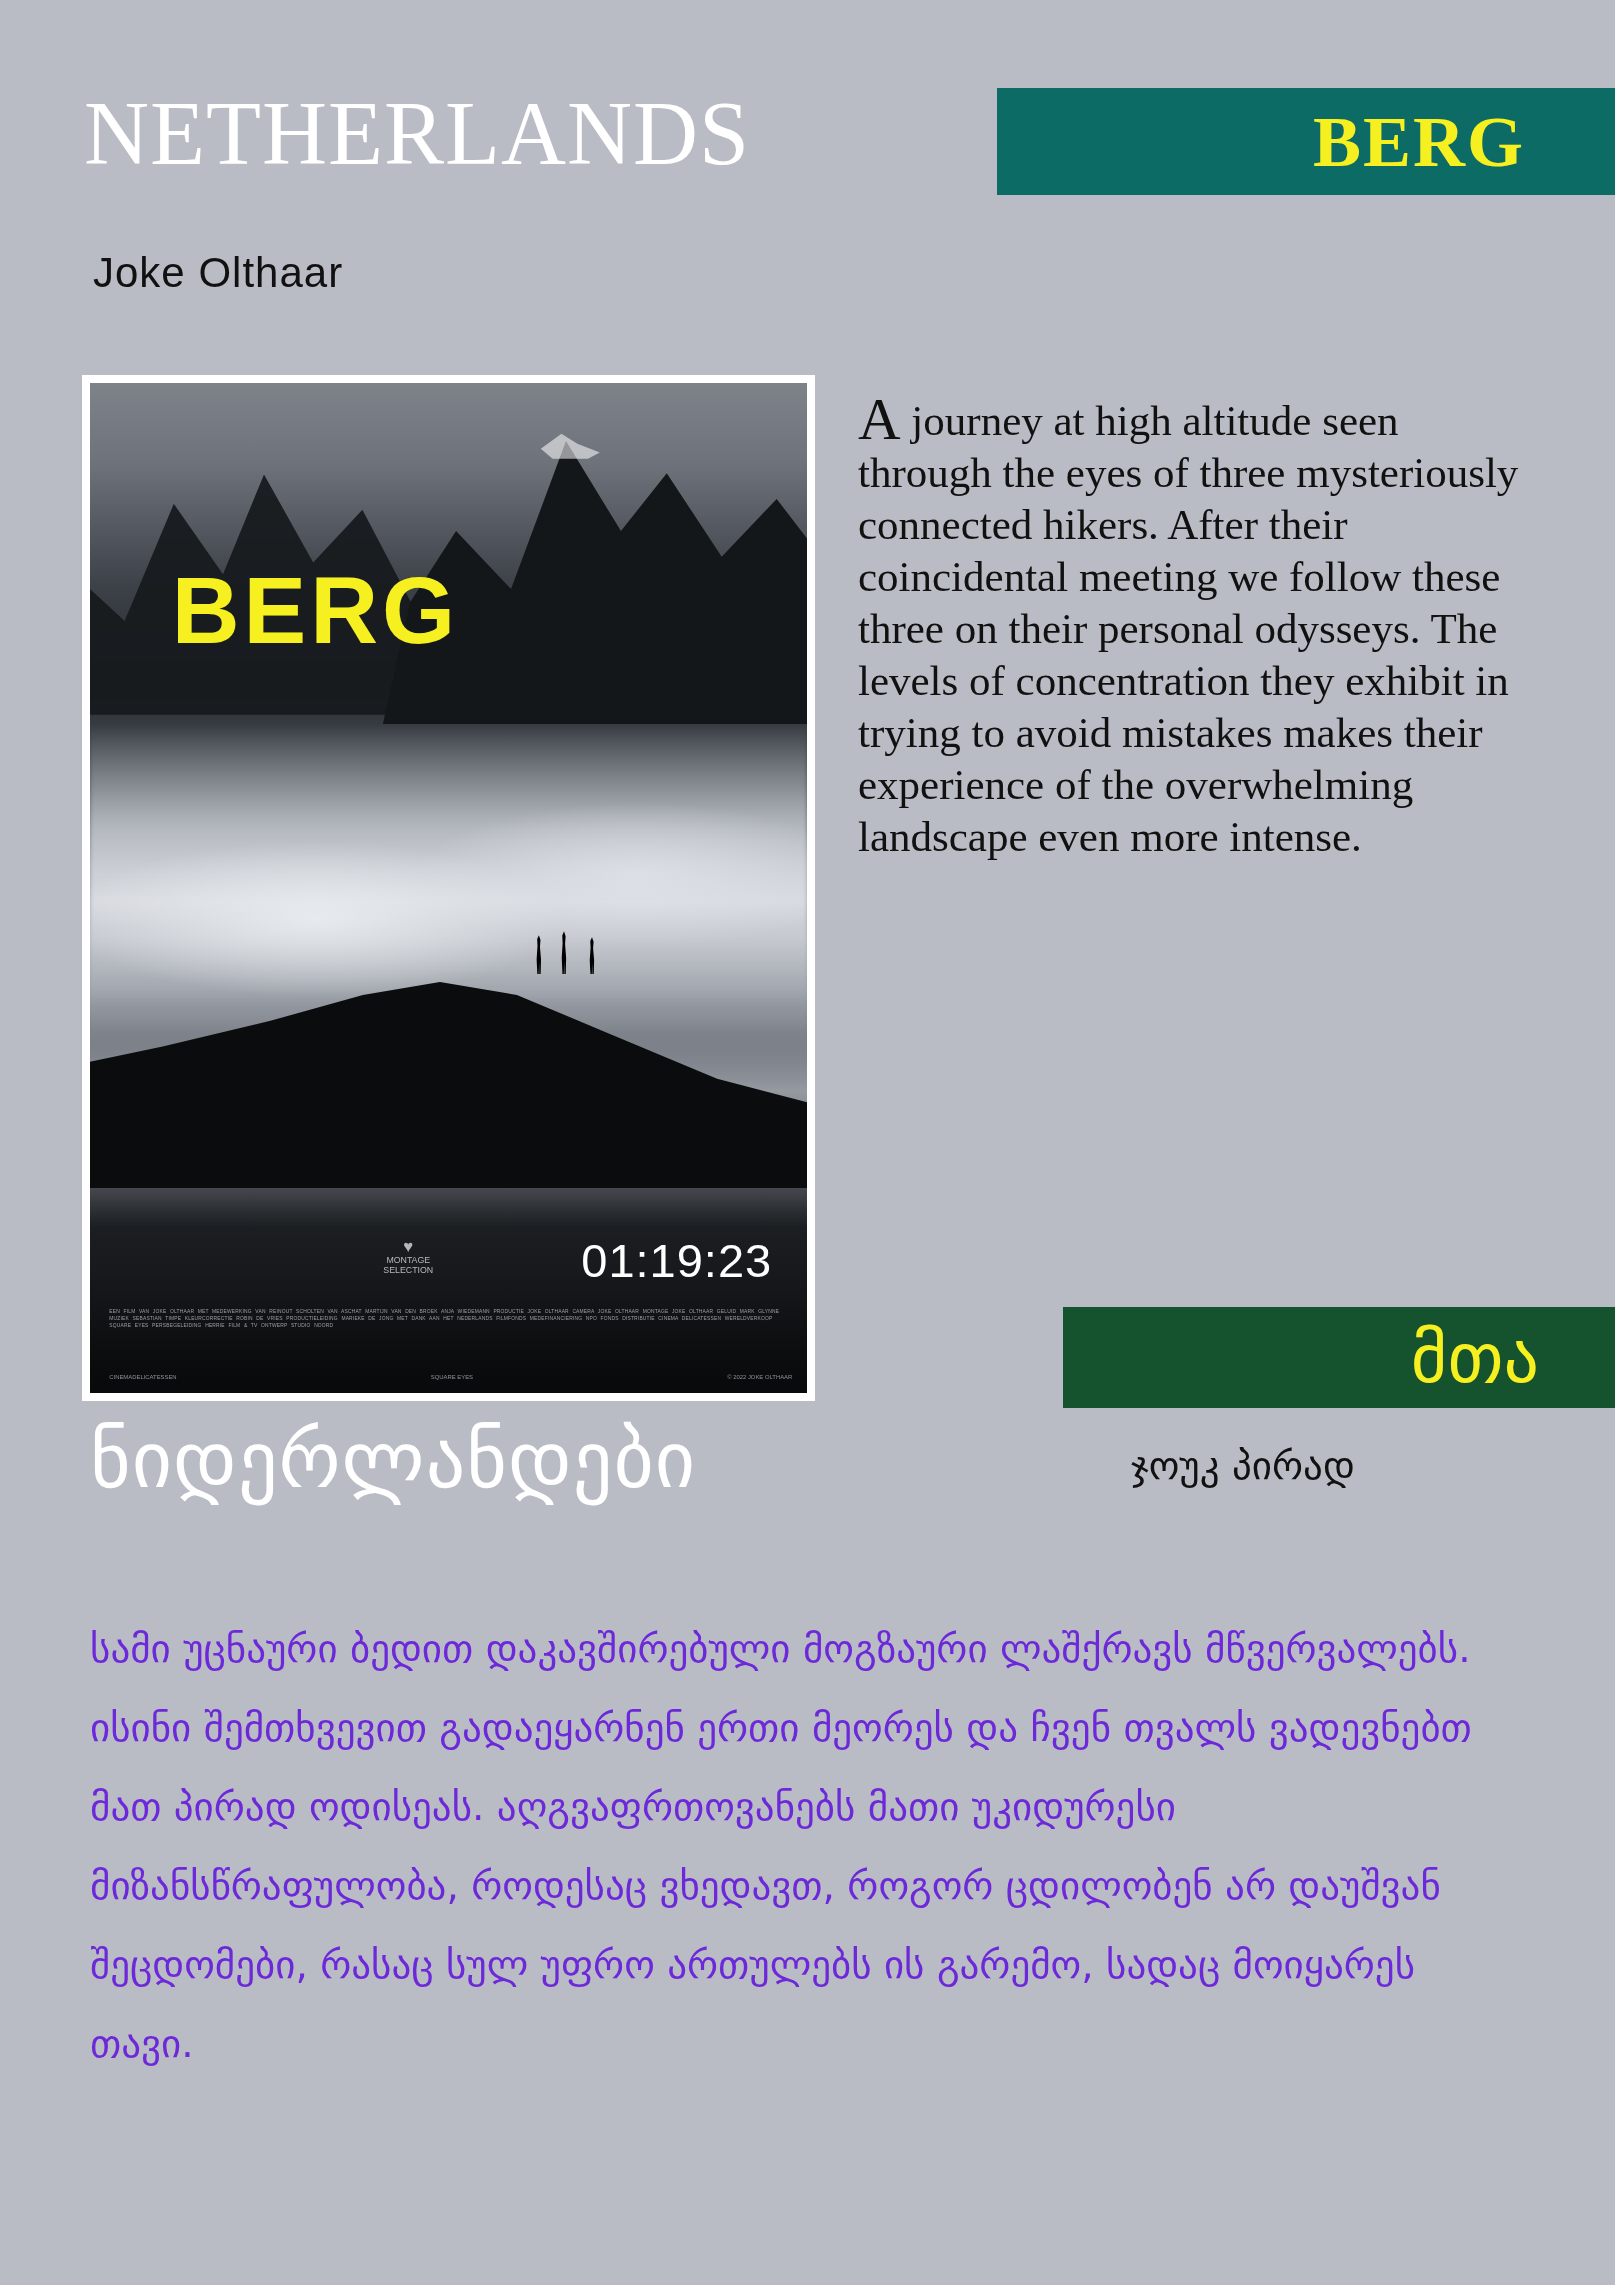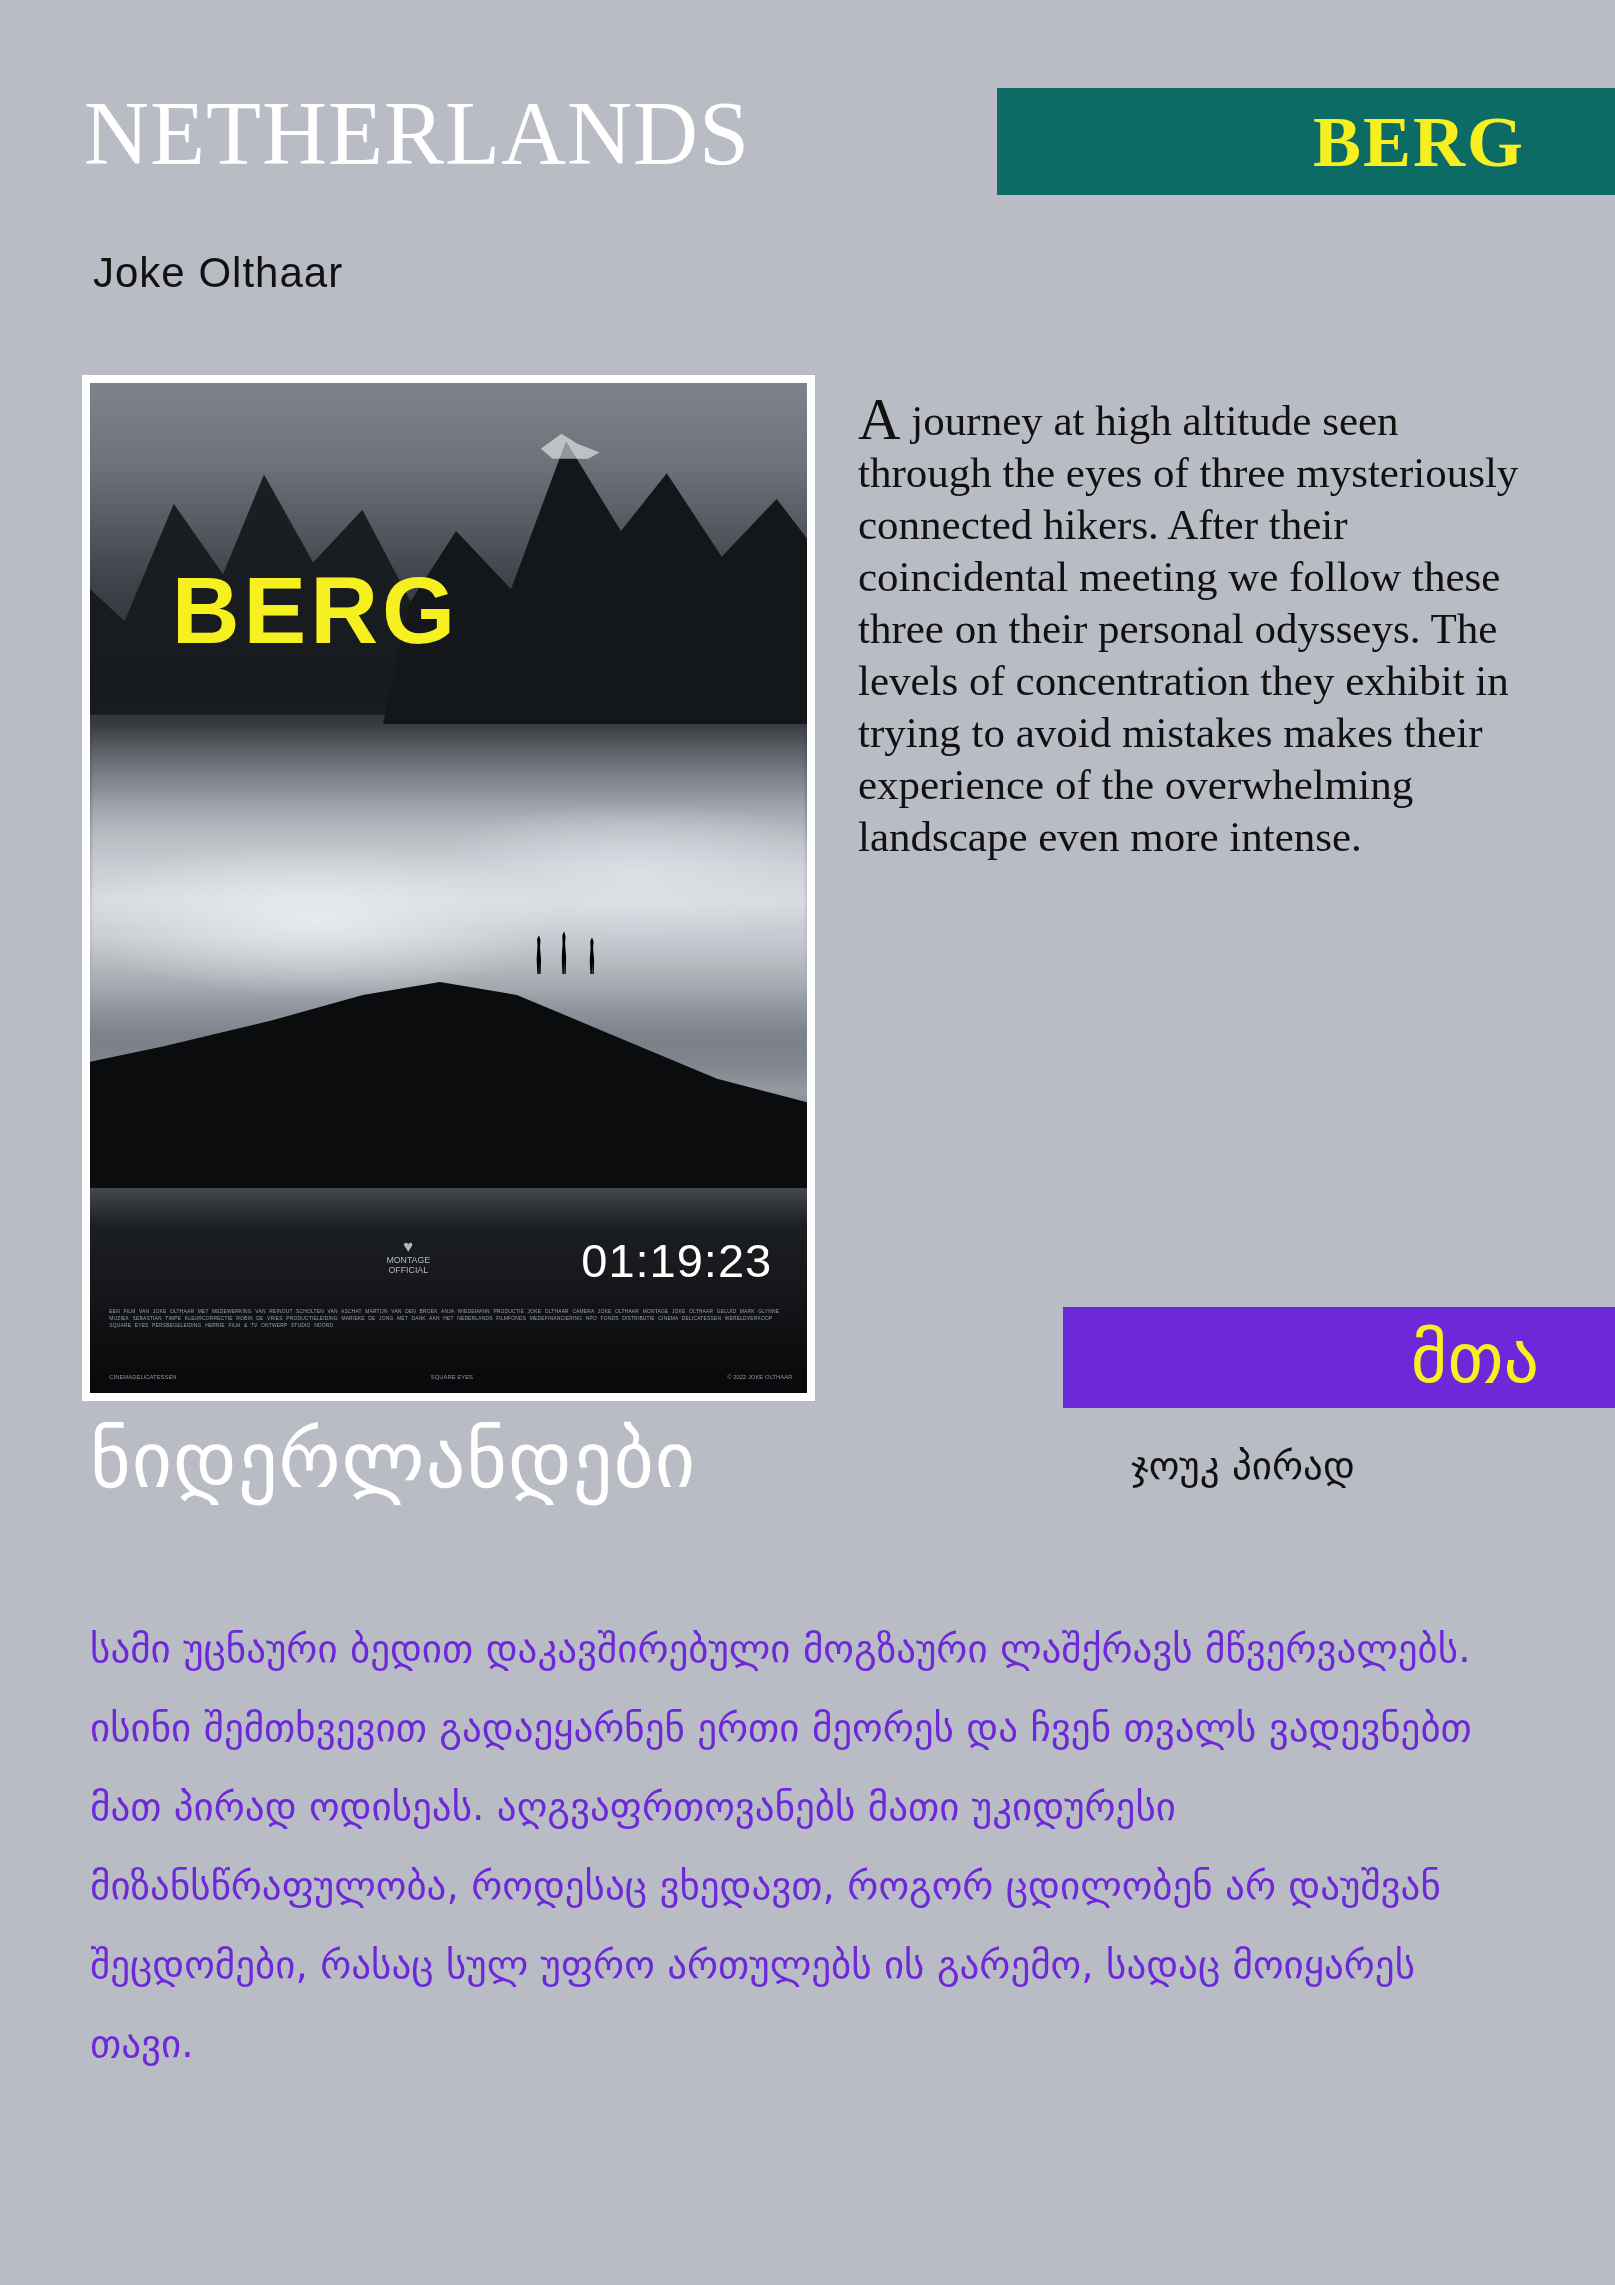--- a/index.html
+++ b/index.html
@@ -250,21 +250,21 @@
     vertical-align: -3.9px;
   }
 
   
   .ka-band {
     position: absolute;
     left: 1063px;
     top: 1307px;
     width: 552px;
     height: 101px;
-    background: #6d28d9;
+    background: #14532d;
   }
   .ka-band-text {
     position: absolute;
     right: 76px;
     top: 9.8px;
     font-family: "DejaVu Sans", sans-serif;
     font-size: 70px;
     line-height: 82px;
     color: #f6f021;
   }
@@ -326,21 +326,21 @@
       <div class="hiker h2"></div>
       <div class="hiker h3"></div>
     </div>
 
     <div class="poster-title">BERG</div>
     <div class="poster-runtime">01:19:23</div>
 
     <div class="laurel">
       <span class="heart">♥</span>
       <span>MONTAGE</span><br>
-      <span>OFFICIAL</span>
+      <span>SELECTION</span>
     </div>
 
     <div class="credits-block">EEN FILM VAN JOKE OLTHAAR  MET MEDEWERKING VAN REINOUT SCHOLTEN VAN ASCHAT  MARTIJN VAN DEN BROEK  ANJA WIEDEMANN  PRODUCTIE JOKE OLTHAAR  CAMERA JOKE OLTHAAR  MONTAGE JOKE OLTHAAR  GELUID MARK GLYNNE  MUZIEK SEBASTIAN TIMPE  KLEURCORRECTIE ROBIN DE VRIES  PRODUCTIELEIDING MARIEKE DE JONG  MET DANK AAN HET NEDERLANDS FILMFONDS  MEDEFINANCIERING NPO FONDS  DISTRIBUTIE CINEMA DELICATESSEN  WERELDVERKOOP SQUARE EYES  PERSBEGELEIDING HERRIE FILM &amp; TV  ONTWERP STUDIO NOORD</div>
     <div class="credits-foot">
       <span>CINEMADELICATESSEN</span>
       <span>SQUARE EYES</span>
       <span>© 2022 JOKE OLTHAAR</span>
     </div>
   </div>
 </div>

